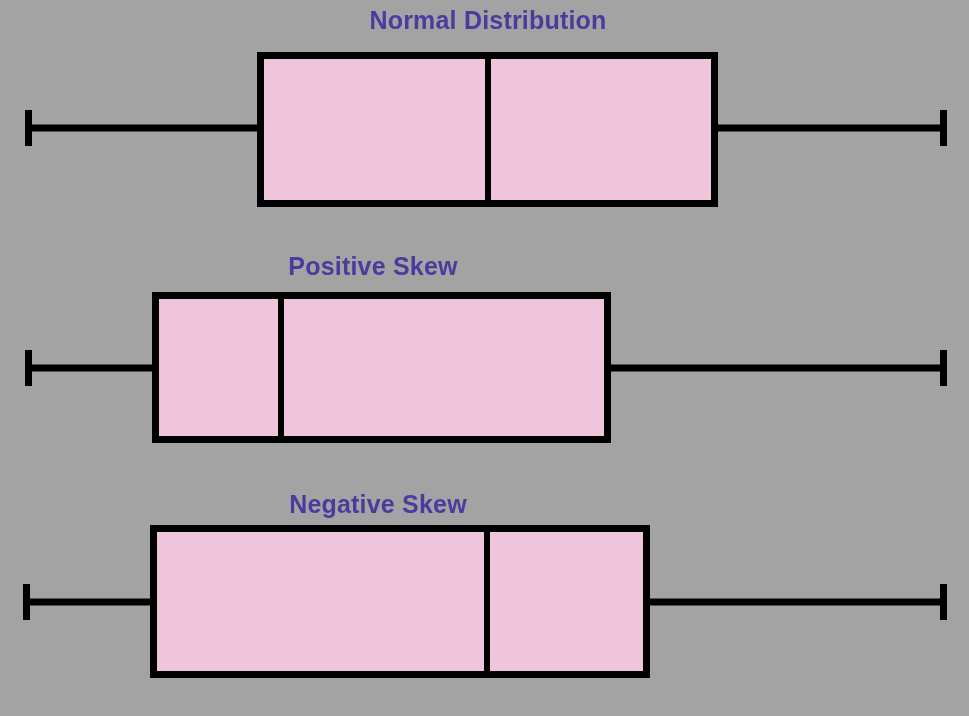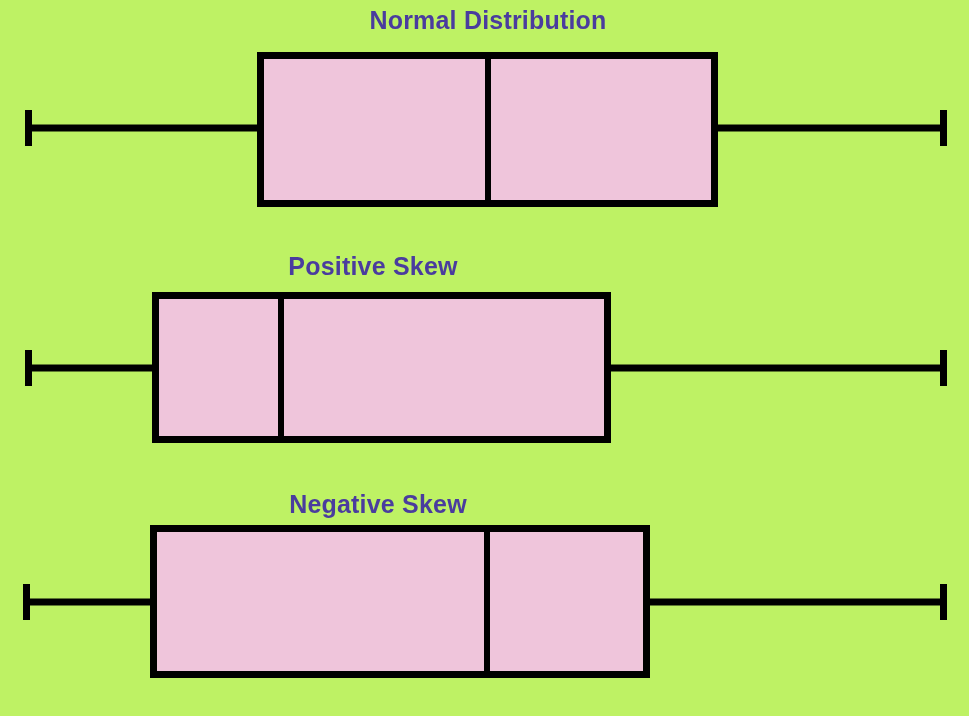--- a/index.html
+++ b/index.html
@@ -11,21 +11,21 @@
   body {
     width: 969px;
     height: 716px;
     font-family: "Liberation Sans", sans-serif;
     overflow: hidden;
   }
   #stage {
     position: relative;
     width: 969px;
     height: 716px;
-    background: #bef264;
+    background: #a3a3a3;
   }
   .panel {
     position: absolute;
     left: 0;
     width: 969px;
   }
   .panel-title {
     position: absolute;
     top: 0;
     left: 0;

